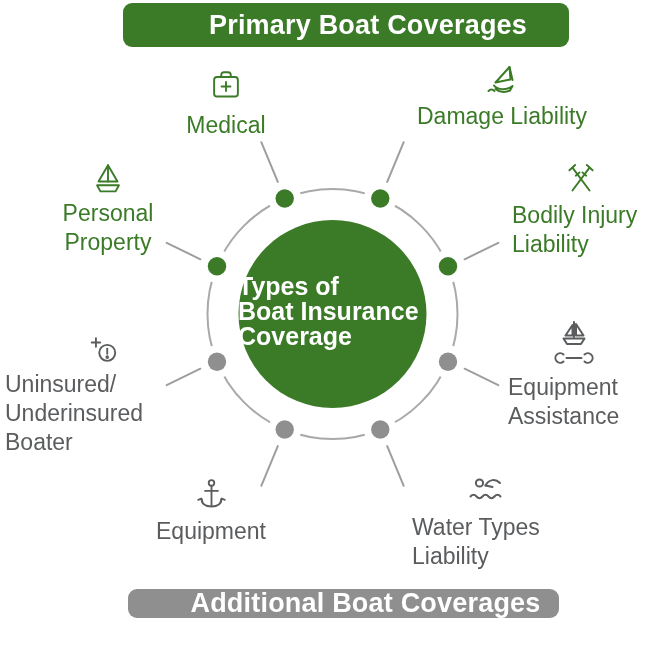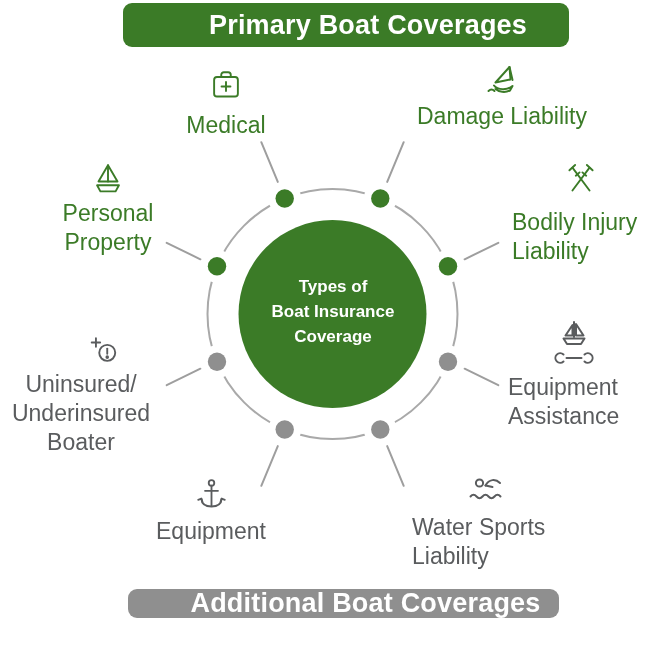--- a/index.html
+++ b/index.html
@@ -30,44 +30,44 @@
     display:flex;align-items:center;justify-content:center;
     letter-spacing:.2px;
     padding-left:44px;
   }
   .banner.top{left:123px;top:3px;width:402px;height:44px;background:var(--green);}
   .banner.bottom{left:128px;top:589px;width:387px;height:29px;background:var(--banner-gray);}
 
   .center-label{
     position:absolute;left:238px;top:274px;width:190px;z-index:2;
     color:var(--white);
-    font-size:17px;font-weight:700;line-height:25px;
-    text-align:center;white-space:pre-line;
+    font-size:25px;font-weight:700;line-height:25px;
+    text-align:left;white-space:pre-line;
   }
 
   .node{
     position:absolute;z-index:2;
     display:flex;flex-direction:column;align-items:center;
     font-size:23px;line-height:1.26;font-weight:400;
   }
   .node .label{white-space:pre-line;width:100%;}
   .node.primary{color:var(--green);}
   .node.additional{color:var(--gray-text);}
   .node svg{display:block;flex:0 0 auto;}
   .icon path,.icon rect,.icon circle{
     fill:none;stroke:currentColor;stroke-width:2;
     stroke-linecap:round;stroke-linejoin:round;
   }
 
   
   .node.medical{left:156px;top:68px;width:140px;text-align:center;gap:5px;}
   .node.damage{left:402px;top:62px;width:200px;text-align:center;}
   .node.personal{left:38px;top:161px;width:140px;text-align:center;gap:0;}
-  .node.bodily{left:512px;top:161px;width:138px;text-align:left;gap:9px;}
-  .node.uninsured{left:5px;top:334px;width:152px;text-align:center;align-items:flex-end;gap:4px;}
+  .node.bodily{left:512px;top:161px;width:138px;text-align:left;gap:2px;}
+  .node.uninsured{left:5px;top:334px;width:152px;text-align:left;align-items:flex-end;gap:4px;}
   .node.uninsured svg{margin-right:38px;}
   .node.equip-assist{left:508px;top:318px;width:132px;text-align:left;gap:5px;}
   .node.equipment{left:141px;top:476px;width:140px;text-align:center;gap:4px;}
   .node.watersports{left:412px;top:474px;width:150px;text-align:left;gap:5px;}
 </style>
 </head>
 <body>
 
 <div class="stage">
 
@@ -209,17 +209,17 @@
     <div class="label">Equipment</div>
   </div>
 
   <div class="node additional watersports">
     <svg class="icon" width="40" height="34" viewBox="0 0 40 34">
       <circle cx="12.5" cy="9" r="3.6"></circle>
       <path d="M18.5 11.5 c3.5 -6.5 10 -7 14.5 -2.5"></path>
       <path d="M18.5 11.5 l7 1.5"></path>
       <path d="M3.5 22.5 q3 -3.5 6 0 t6 0 t6 0 t6 0 t6 0"></path>
     </svg>
-    <div class="label">Water Sports
+    <div class="label">Water Types
 Liability</div>
   </div>
 
 </div>
 
 </body></html>

